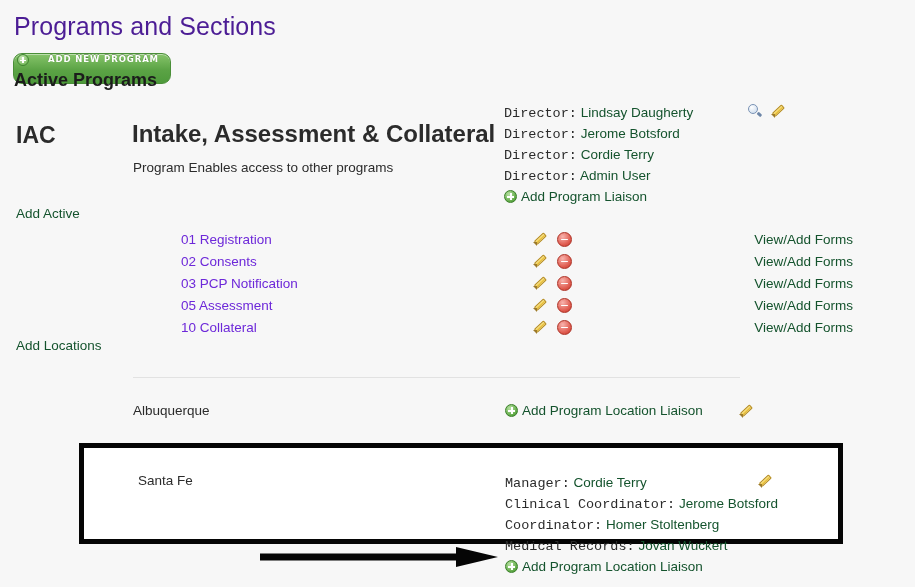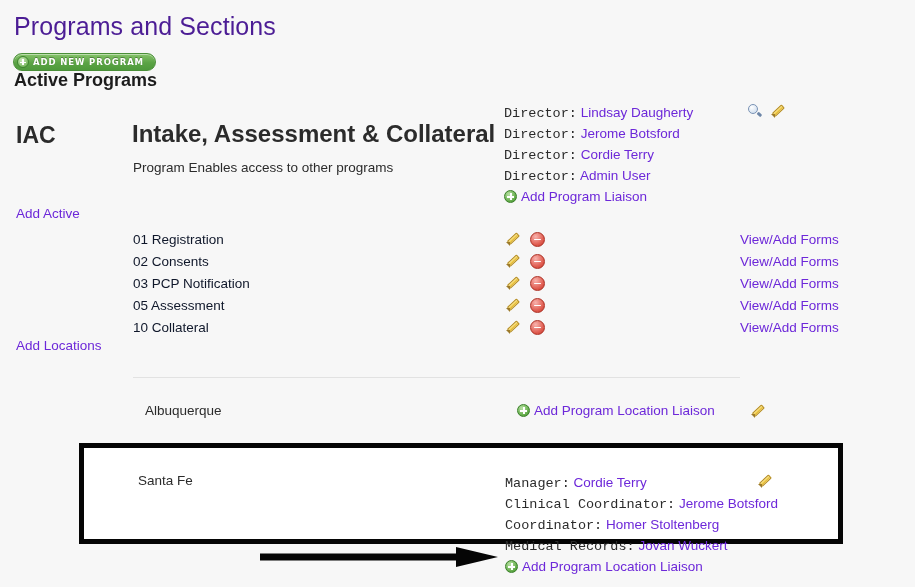--- a/index.html
+++ b/index.html
@@ -22,25 +22,24 @@
     font-size: 25px;
     font-weight: normal;
     color: #4c1d95;
     letter-spacing: 0.1px;
   }
 
   
   .add-new-program {
     position: absolute;
     left: 13px; top: 53px;
-    height: 18px;
+    height: 31px;
     padding: 0 11px 0 3px;
     display: inline-flex;
-    align-items: center;
-    gap: 4px;
+    gap: 19px;
     border-radius: 9px;
     background: linear-gradient(#86c46a, #5ba345 55%, #4e9a3b);
     border: 1px solid #4a8f38;
     box-shadow: inset 0 1px 0 rgba(255,255,255,.45);
     cursor: pointer;
     text-decoration: none;
   }
   .add-new-program .plus-circle {
     width: 12px; height: 12px;
     border-radius: 50%;
@@ -104,21 +103,21 @@
   
   .liaison-list {
     position: absolute;
     left: 504px; top: 103px;
     font-size: 13.5px;
     line-height: 20px;
   }
   .liaison-row { white-space: nowrap; }
   .liaison-role { color: #2b2b2b; font-family: Liberation Mono, monospace; }
   a.person, a.link {
-    color: #6d28d9;
+    color: #14532d;
     text-decoration: none;
     cursor: pointer;
   }
 
   
   .ico-plus {
     display: inline-block;
     width: 13px; height: 13px;
     border-radius: 50%;
     background: radial-gradient(circle at 36% 30%, #b9e2a4, #62ab48 68%, #3d8a2c);
@@ -227,42 +226,41 @@
     position: absolute;
     left: 133px; top: 228px;
     width: 720px;
   }
   .sec-row {
     height: 22px;
     display: flex;
     align-items: center;
     font-size: 13.5px;
   }
-  .sec-name { width: 372px; color: #0f172a; white-space: nowrap; }
+  .sec-name { width: 372px; color: #6d28d9; white-space: nowrap; margin-left: 48px; }
   .sec-actions { width: 235px; display: flex; align-items: center; gap: 9px; }
   .sec-forms { white-space: nowrap; }
 
   
   .divider {
     position: absolute;
     left: 133px; top: 377px;
     width: 607px;
     height: 1px;
     background: #e2e2e2;
   }
 
   
   .loc-row {
     position: absolute;
     left: 133px; top: 403px;
     width: 640px;
     display: flex;
     align-items: flex-start;
     font-size: 13.5px;
-    margin-left: 12px;
   }
   .loc-name { width: 372px; color: #2b2b2b; white-space: nowrap; }
   .loc-mid { width: 233px; }
   .loc-pencil { padding-top: 0px; }
 
   
   .highlight-box {
     position: absolute;
     left: 79px; top: 443px;
     width: 764px; height: 101px;

